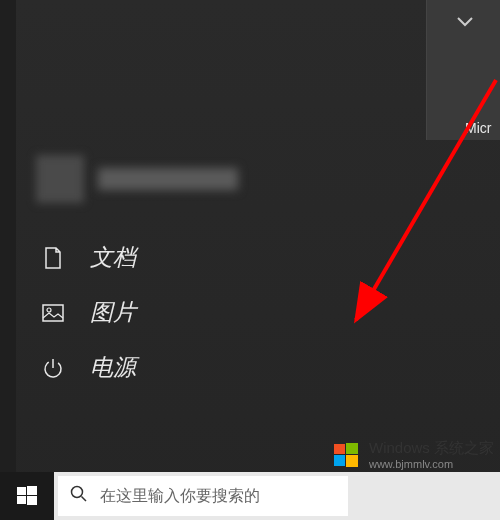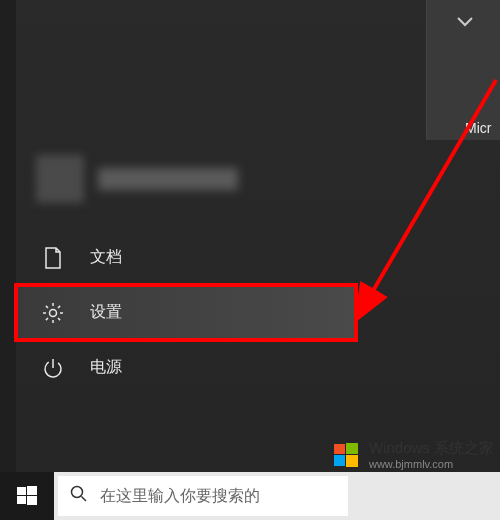--- a/index.html
+++ b/index.html
@@ -69,22 +69,23 @@
       top: 230px;
       width: 340px;
     }
     .menu-item {
       display: flex;
       align-items: center;
       height: 55px;
       padding-left: 26px;
       gap: 26px;
       color: #e8e8e8;
-      font-size: 16px;
+      font-size: 23px;
       cursor: pointer;
+      font-style: italic;
     }
     .menu-item .icon {
       width: 22px;
       height: 22px;
       display: flex;
       align-items: center;
       justify-content: center;
     }
     .menu-item.highlighted {
       background: linear-gradient(90deg, #3a3a3a 0%, #454545 70%, #4a4a4a 100%);
@@ -174,30 +175,31 @@
 
     <div class="menu-item">
       <span class="icon">
         <svg width="20" height="22" viewBox="0 0 20 22">
             <path d="M3 1 L13 1 L17 5 L17 21 L3 21 Z M13 1 L13 5 L17 5" stroke="#e8e8e8" stroke-width="1.5" fill="none"></path>
           </svg>
       </span>
       <span>文档</span>
     </div>
 
-
-    <div class="menu-item highlighted">
+    <div class="menu-item">
       <span class="icon">
-        <svg width="22" height="22" viewBox="0 0 22 22">
-            <circle cx="11" cy="11" r="3.5" stroke="#e8e8e8" stroke-width="1.5" fill="none"></circle>
-            <path d="M11 1 L11 4 M11 18 L11 21 M1 11 L4 11 M18 11 L21 11 M3.9 3.9 L6 6 M16 16 L18.1 18.1 M18.1 3.9 L16 6 M6 16 L3.9 18.1" stroke="#e8e8e8" stroke-width="1.5"></path>
+        <svg width="22" height="18" viewBox="0 0 22 18">
+            <rect x="1" y="1" width="20" height="16" stroke="#e8e8e8" stroke-width="1.5" fill="none"></rect>
+            <circle cx="7" cy="6" r="2" stroke="#e8e8e8" stroke-width="1.2" fill="none"></circle>
+            <path d="M1 14 L7 9 L12 13 L16 10 L21 14" stroke="#e8e8e8" stroke-width="1.2" fill="none"></path>
           </svg>
       </span>
-      <span>设置</span>
+      <span>图片</span>
     </div>
+
 
     <div class="menu-item">
       <span class="icon">
         <svg width="22" height="22" viewBox="0 0 22 22">
             <circle cx="11" cy="12" r="8" stroke="#e8e8e8" stroke-width="1.5" fill="none" stroke-dasharray="40 10" transform="rotate(-50 11 12)"></circle>
             <line x1="11" y1="2" x2="11" y2="11" stroke="#e8e8e8" stroke-width="1.5"></line>
           </svg>
       </span>
       <span>电源</span>
     </div>

